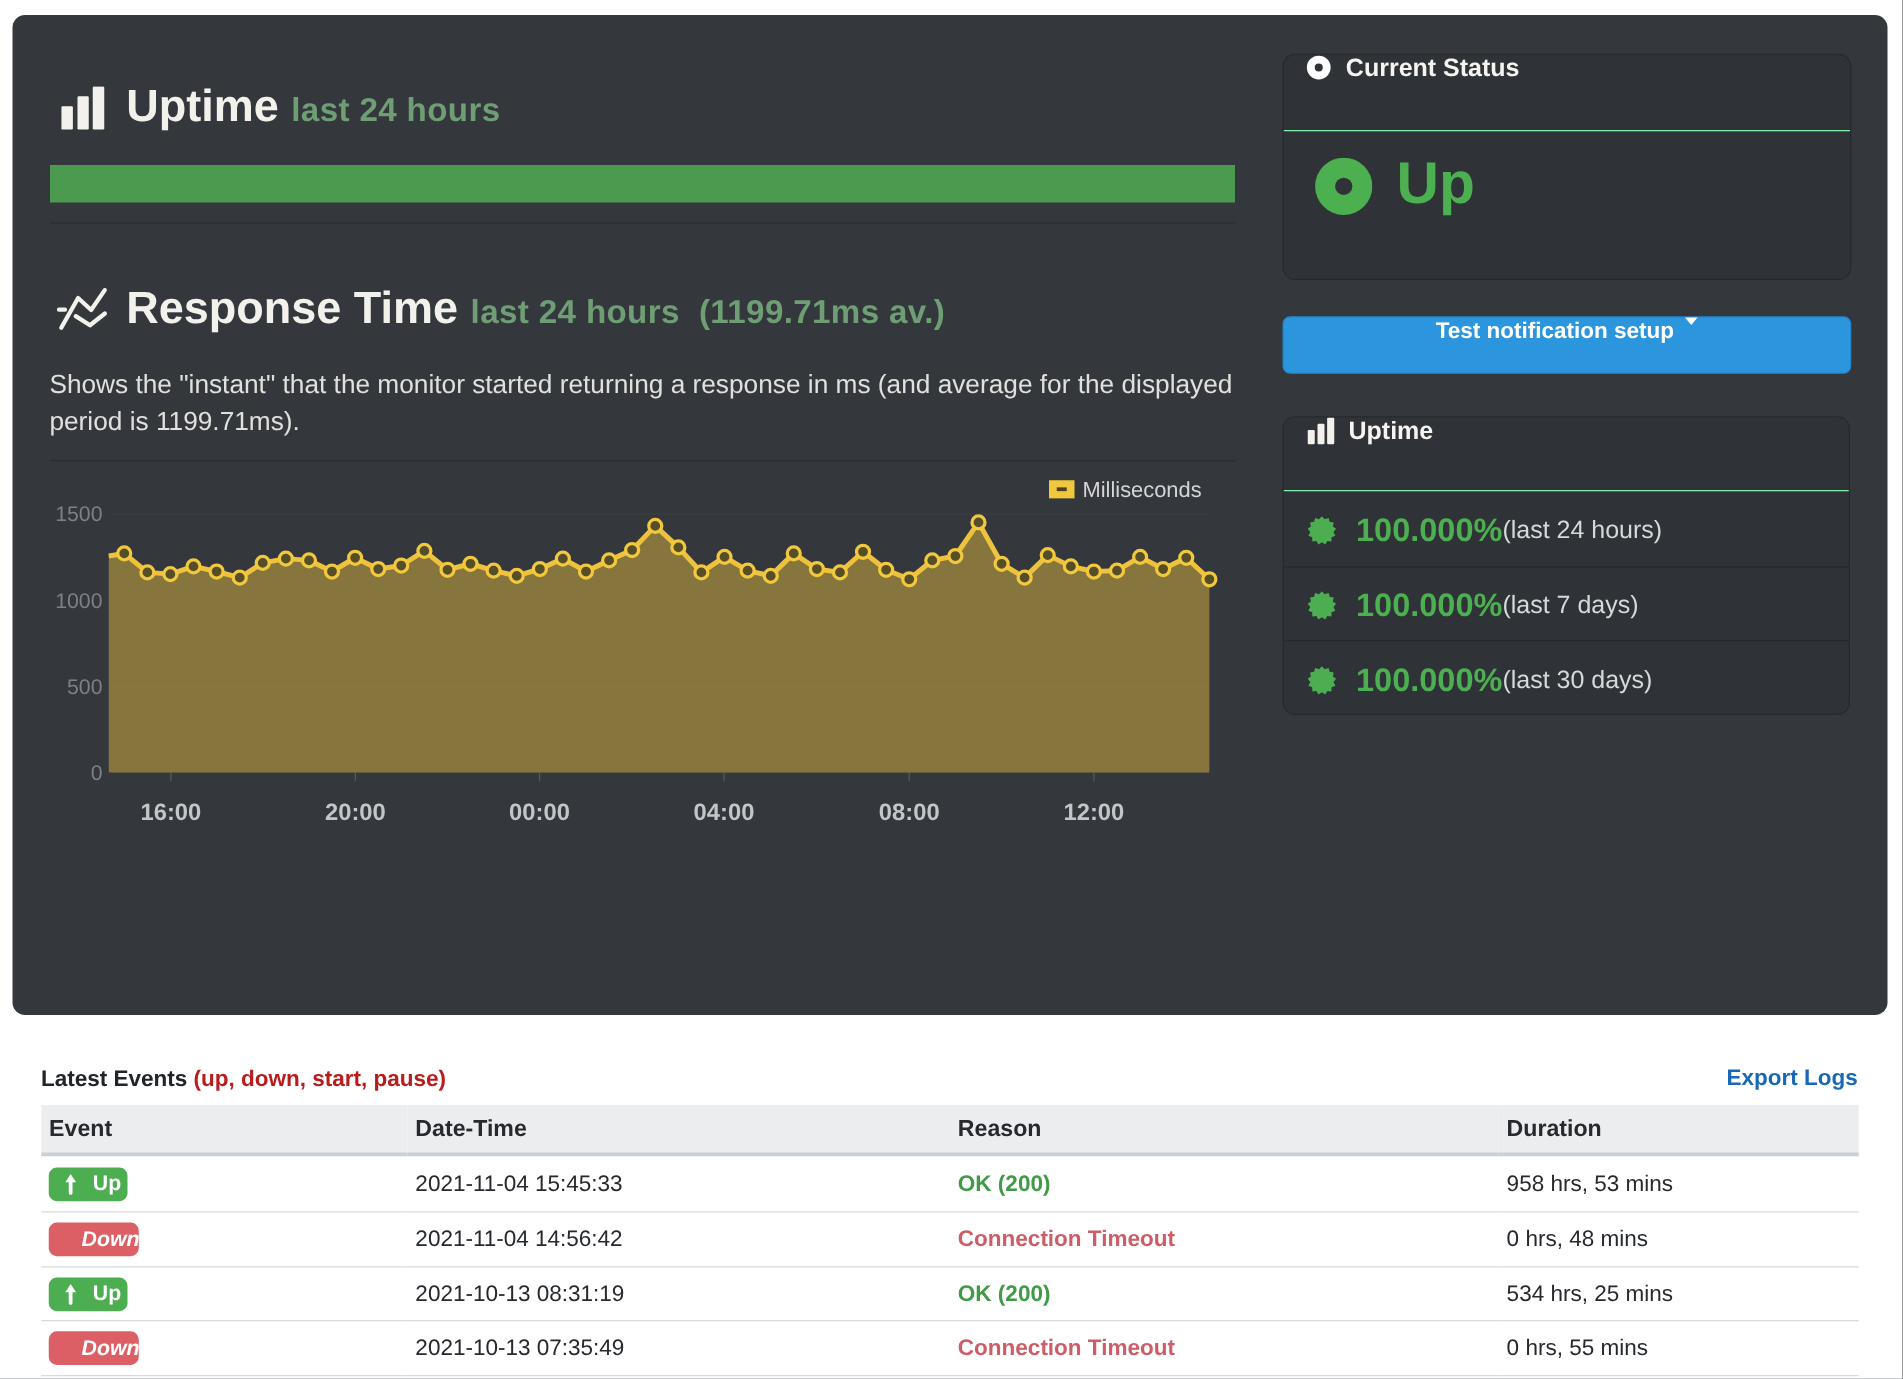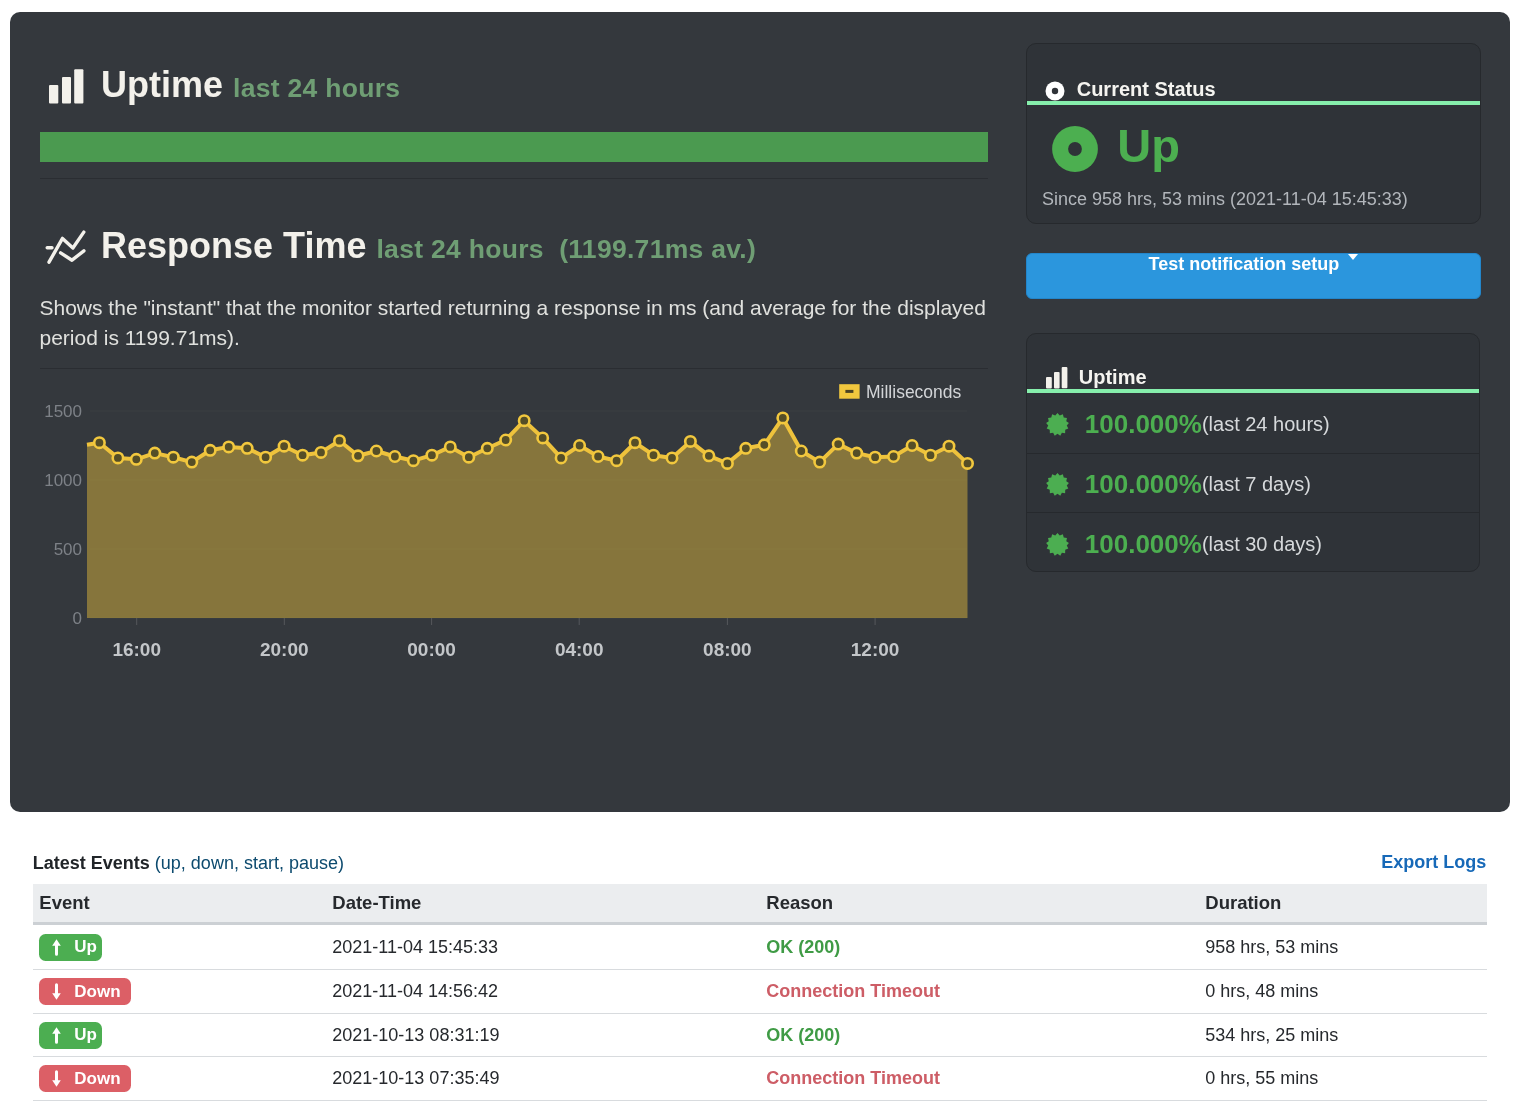--- a/index.html
+++ b/index.html
@@ -10,44 +10,44 @@
 .h1row { position:absolute; left:91px; top:52px; color:#f3f1eb; font-size:36px;
   font-weight:bold; line-height:42px; }
 .h1row .sub, .h2row .sub { color:#6f9e74; font-size:26.5px; font-weight:bold; letter-spacing:0.3px; }
 .greenbar { position:absolute; left:30px; top:119.5px; width:948px; height:30px; background:#4b9a50; }
 .hr { position:absolute; left:30px; width:948px; height:0; border-top:1px solid #2a2d32; }
 .h2row { position:absolute; left:91px; top:213.2px; color:#f3f1eb; font-size:36px;
   font-weight:bold; line-height:42px; }
 .desc { position:absolute; left:29.5px; top:281px; width:960px; color:#e0e1de;
   font-size:21px; line-height:30.3px; }
 .card { position:absolute; background:#2f3338; border:1px solid #26292d; border-radius:10px; }
-.cardhead { border-bottom:4px solid #86efac; display:flex; align-items:flex-end; }
+.cardhead { border-bottom:1px solid #86efac; display:flex; align-items:flex-start; }
 .btn { position:absolute; left:1015.7px; top:240.8px; width:455.4px; height:45.8px;
   background:#2b96dd; border:1px solid #2386cb; border-radius:6px; color:#fff;
   font-size:18px; font-weight:bold; display:flex; align-items:flex-start; justify-content:center; }
 .caret { display:inline-block; width:0; height:0; border-left:5px solid transparent;
   border-right:5px solid transparent; border-top:6px solid #fff; margin-left:9px; }
 .uprow { position:absolute; left:0; width:452.3px; display:flex; align-items:center;
   padding-left:19px; padding-top:3px; border-bottom:1px solid #26292d; }
 .uprow .pct { color:#4caf50; font-size:26px; font-weight:bold; margin-left:16px; }
 .uprow .lbl { color:#d6d9db; font-size:20px; }
 .events { position:absolute; left:32.8px; top:849px; width:1454px; }
 .evhead { height:35.3px; line-height:24px; padding-top:1.5px; font-size:18px; color:#212529; font-weight:bold; position:relative; }
-.evhead .gray { color:#0c4a6e; font-weight:normal; }
+.evhead .gray { color:#b91c1c; font-weight:bold; }
 .evhead .export { position:absolute; right:0.5px; top:1px; color:#1769b8; font-size:18px; font-weight:bold; }
 table.ev { width:1454px; border-collapse:collapse; font-size:18px; color:#26292d; table-layout:fixed; }
 table.ev thead th { background:#ebedef; text-align:left; font-size:18.5px; height:39px;
   padding:0 0 0 6.5px; border-bottom:3px solid #ccd0d4; }
 table.ev td { height:43.5px; border-bottom:1px solid #d8dbde; padding:0 0 0 6.5px; }
 table.ev tbody tr:first-child td { height:46.5px; }
 .badge { display:inline-flex; align-items:center; height:27px; padding-left:13px;
   border-radius:6.5px; color:#fff; font-weight:bold; font-size:17px; vertical-align:middle; }
 .badge svg { margin-right:13px; }
 .badge.up { background:#4cae51; width:62.5px; }
-.badge.down { background:#dc5f66; width:92px; }
+.badge.down { background:#dc5f66; width:72px;font-style:italic; }
 .g { color:#3f9b45; font-weight:bold; }
 .r { color:#cd5d66; font-weight:bold; }
 </style></head>
 <body>
 <div class="panel">
   <svg class="abs" style="left:38.6px;top:56.5px" width="36" height="36" viewBox="0 0 36 36">
     <g fill="#f3f1eb">
         <rect x="0" y="16" width="9.3" height="18.6" rx="1"></rect>
     <rect x="13" y="8" width="9" height="26.6" rx="1"></rect>
     <rect x="25.2" y="0.2" width="9.2" height="34.4" rx="1"></rect>
@@ -159,21 +159,20 @@
           <circle cx="10" cy="10" r="9.5" fill="#fff"></circle>
           <circle cx="10" cy="10" r="3.2" fill="#2f3338"></circle>
         </svg>
       <span style="color:#f5f4f0;font-size:20px;font-weight:bold;margin-left:12px;">Current Status</span>
     </div>
     <svg class="abs" style="left:24.9px;top:82px;" width="46" height="46" viewBox="0 0 46 46">
       <circle cx="23" cy="23" r="22.9" fill="#4caf50"></circle>
         <circle cx="23" cy="23" r="6.9" fill="#2f3338"></circle>
     </svg>
     <div class="abs" style="left:90.5px;top:78.2px;font-size:47px;font-weight:bold;color:#4caf50;line-height:47px;">Up</div>
-    <div class="abs" style="left:15.2px;top:144.5px;font-size:18px;line-height:22px;color:#b2b6bb;">Since 958 hrs, 53 mins (2021-11-04 15:45:33)</div>
   </div>
 
   <div class="btn">Test notification setup<span class="caret"></span></div>
 
   <div class="card" style="left:1015.8px; top:321.1px; width:454.3px; height:238.6px;">
     <div class="cardhead" style="height:58.5px; padding-left:19px;">
       <svg width="24" height="22" viewBox="0 0 24 22">
           <g fill="#f3f1eb">
             <rect x="0" y="10" width="5.8" height="11.4" rx="1"></rect>
             <rect x="8" y="5" width="5.6" height="16.4" rx="1"></rect>

